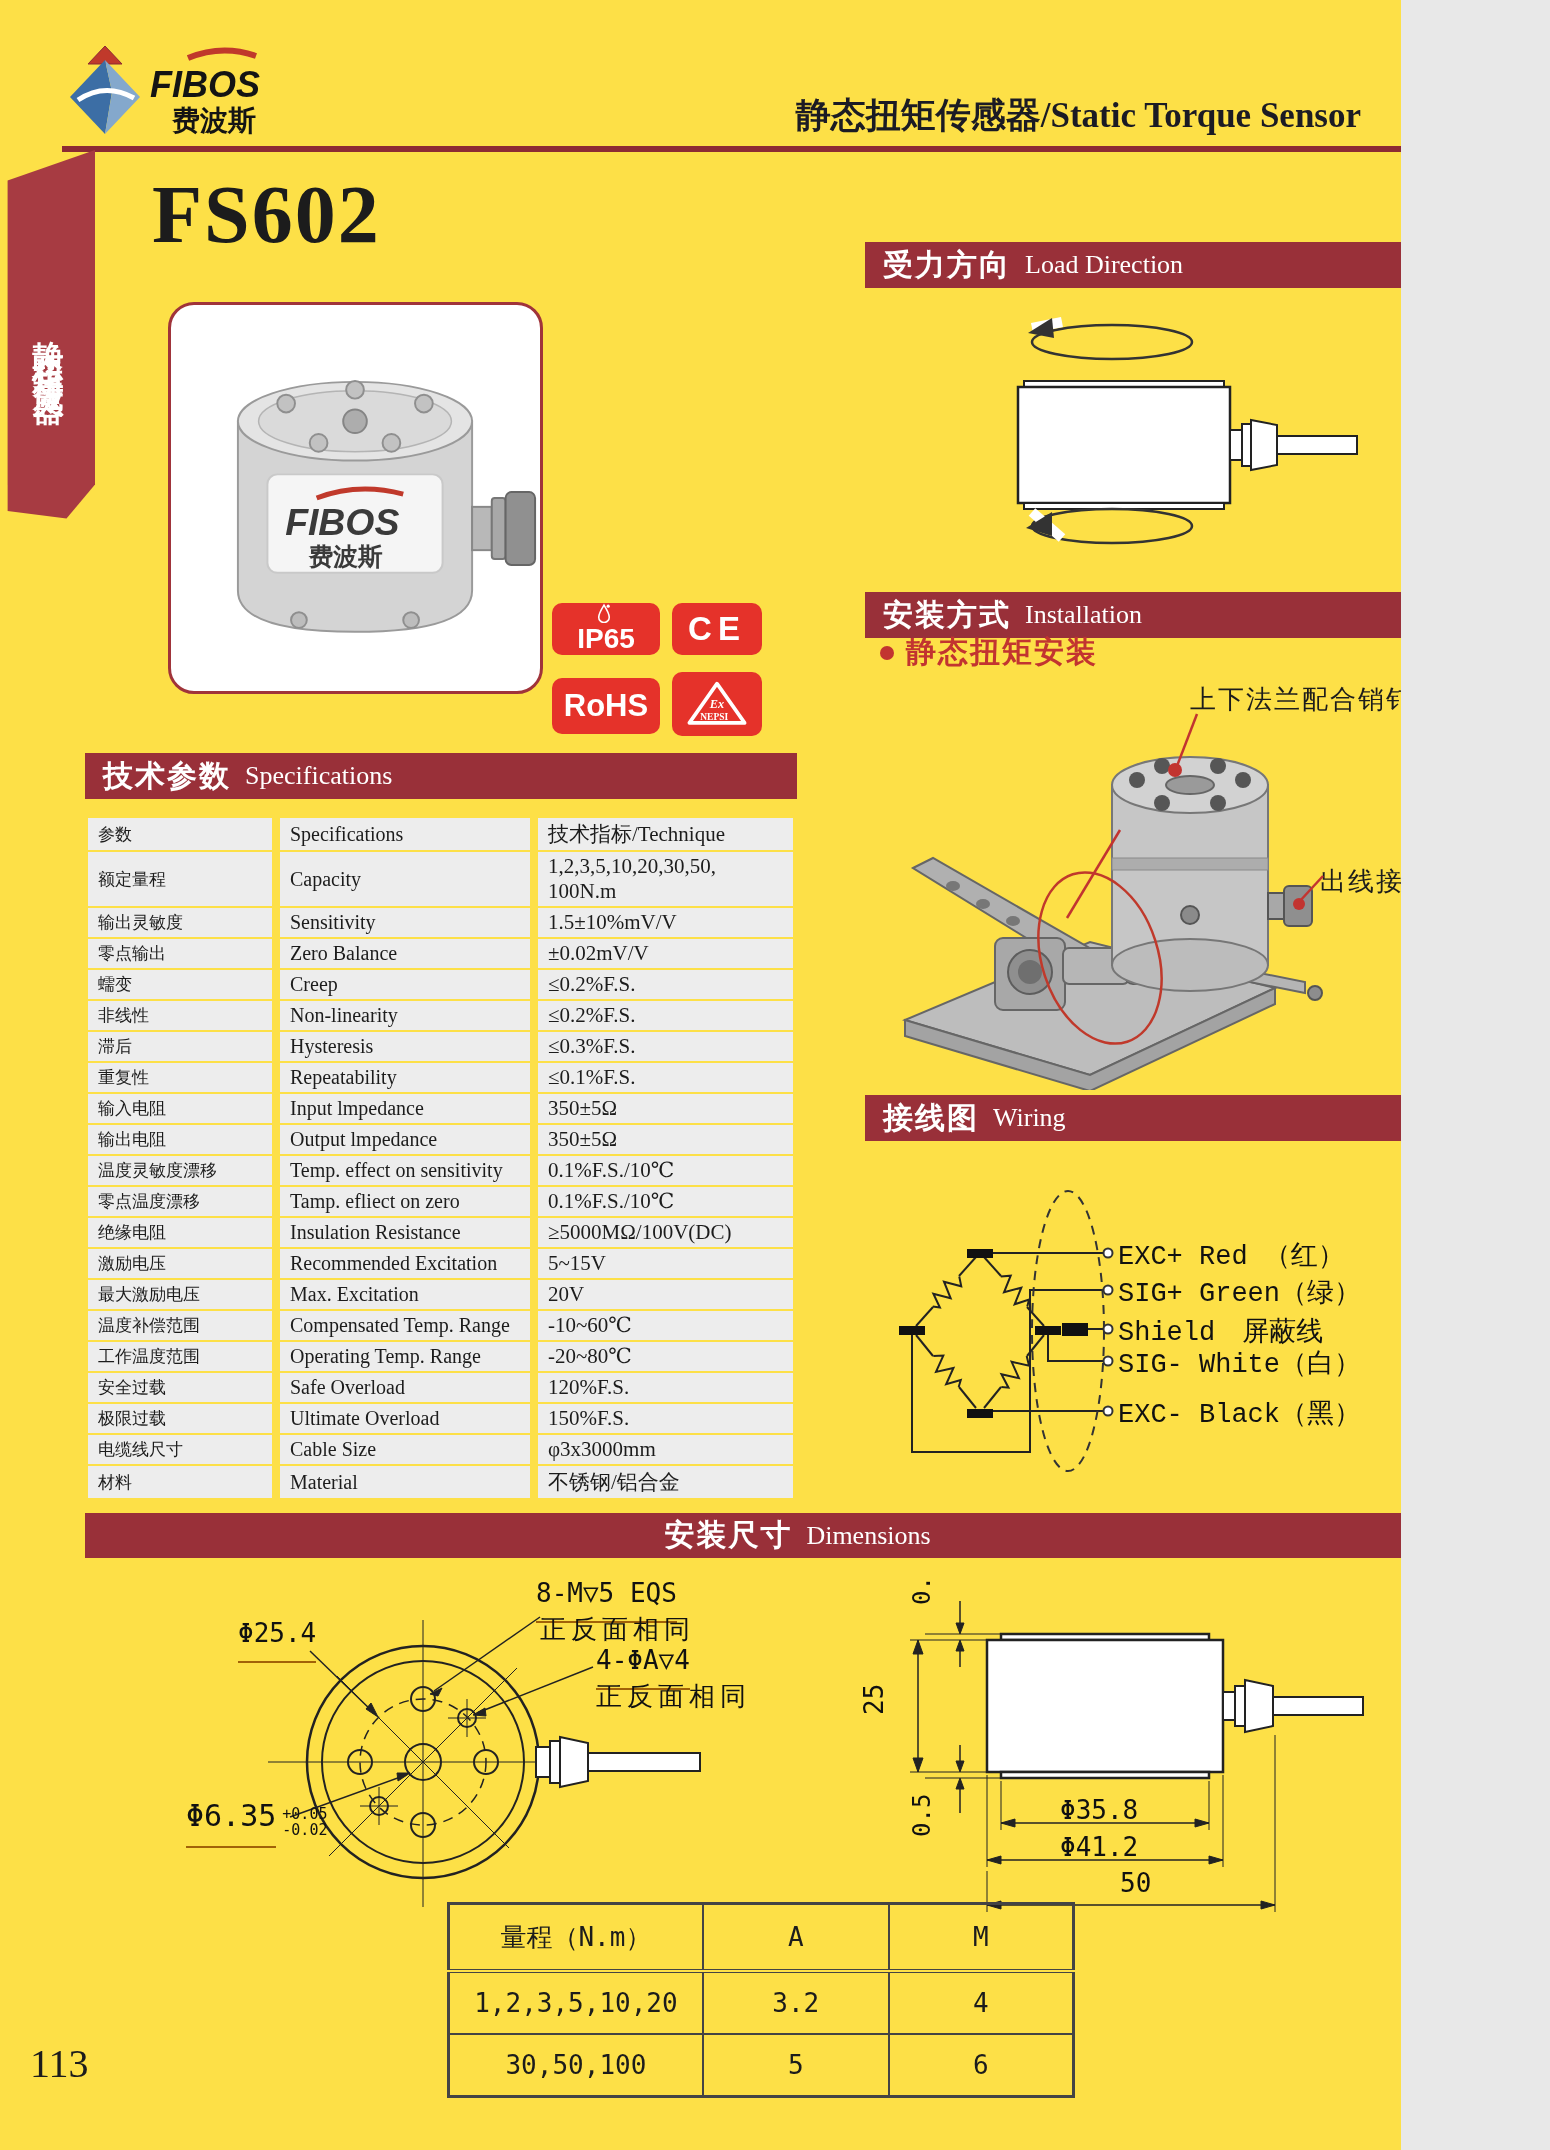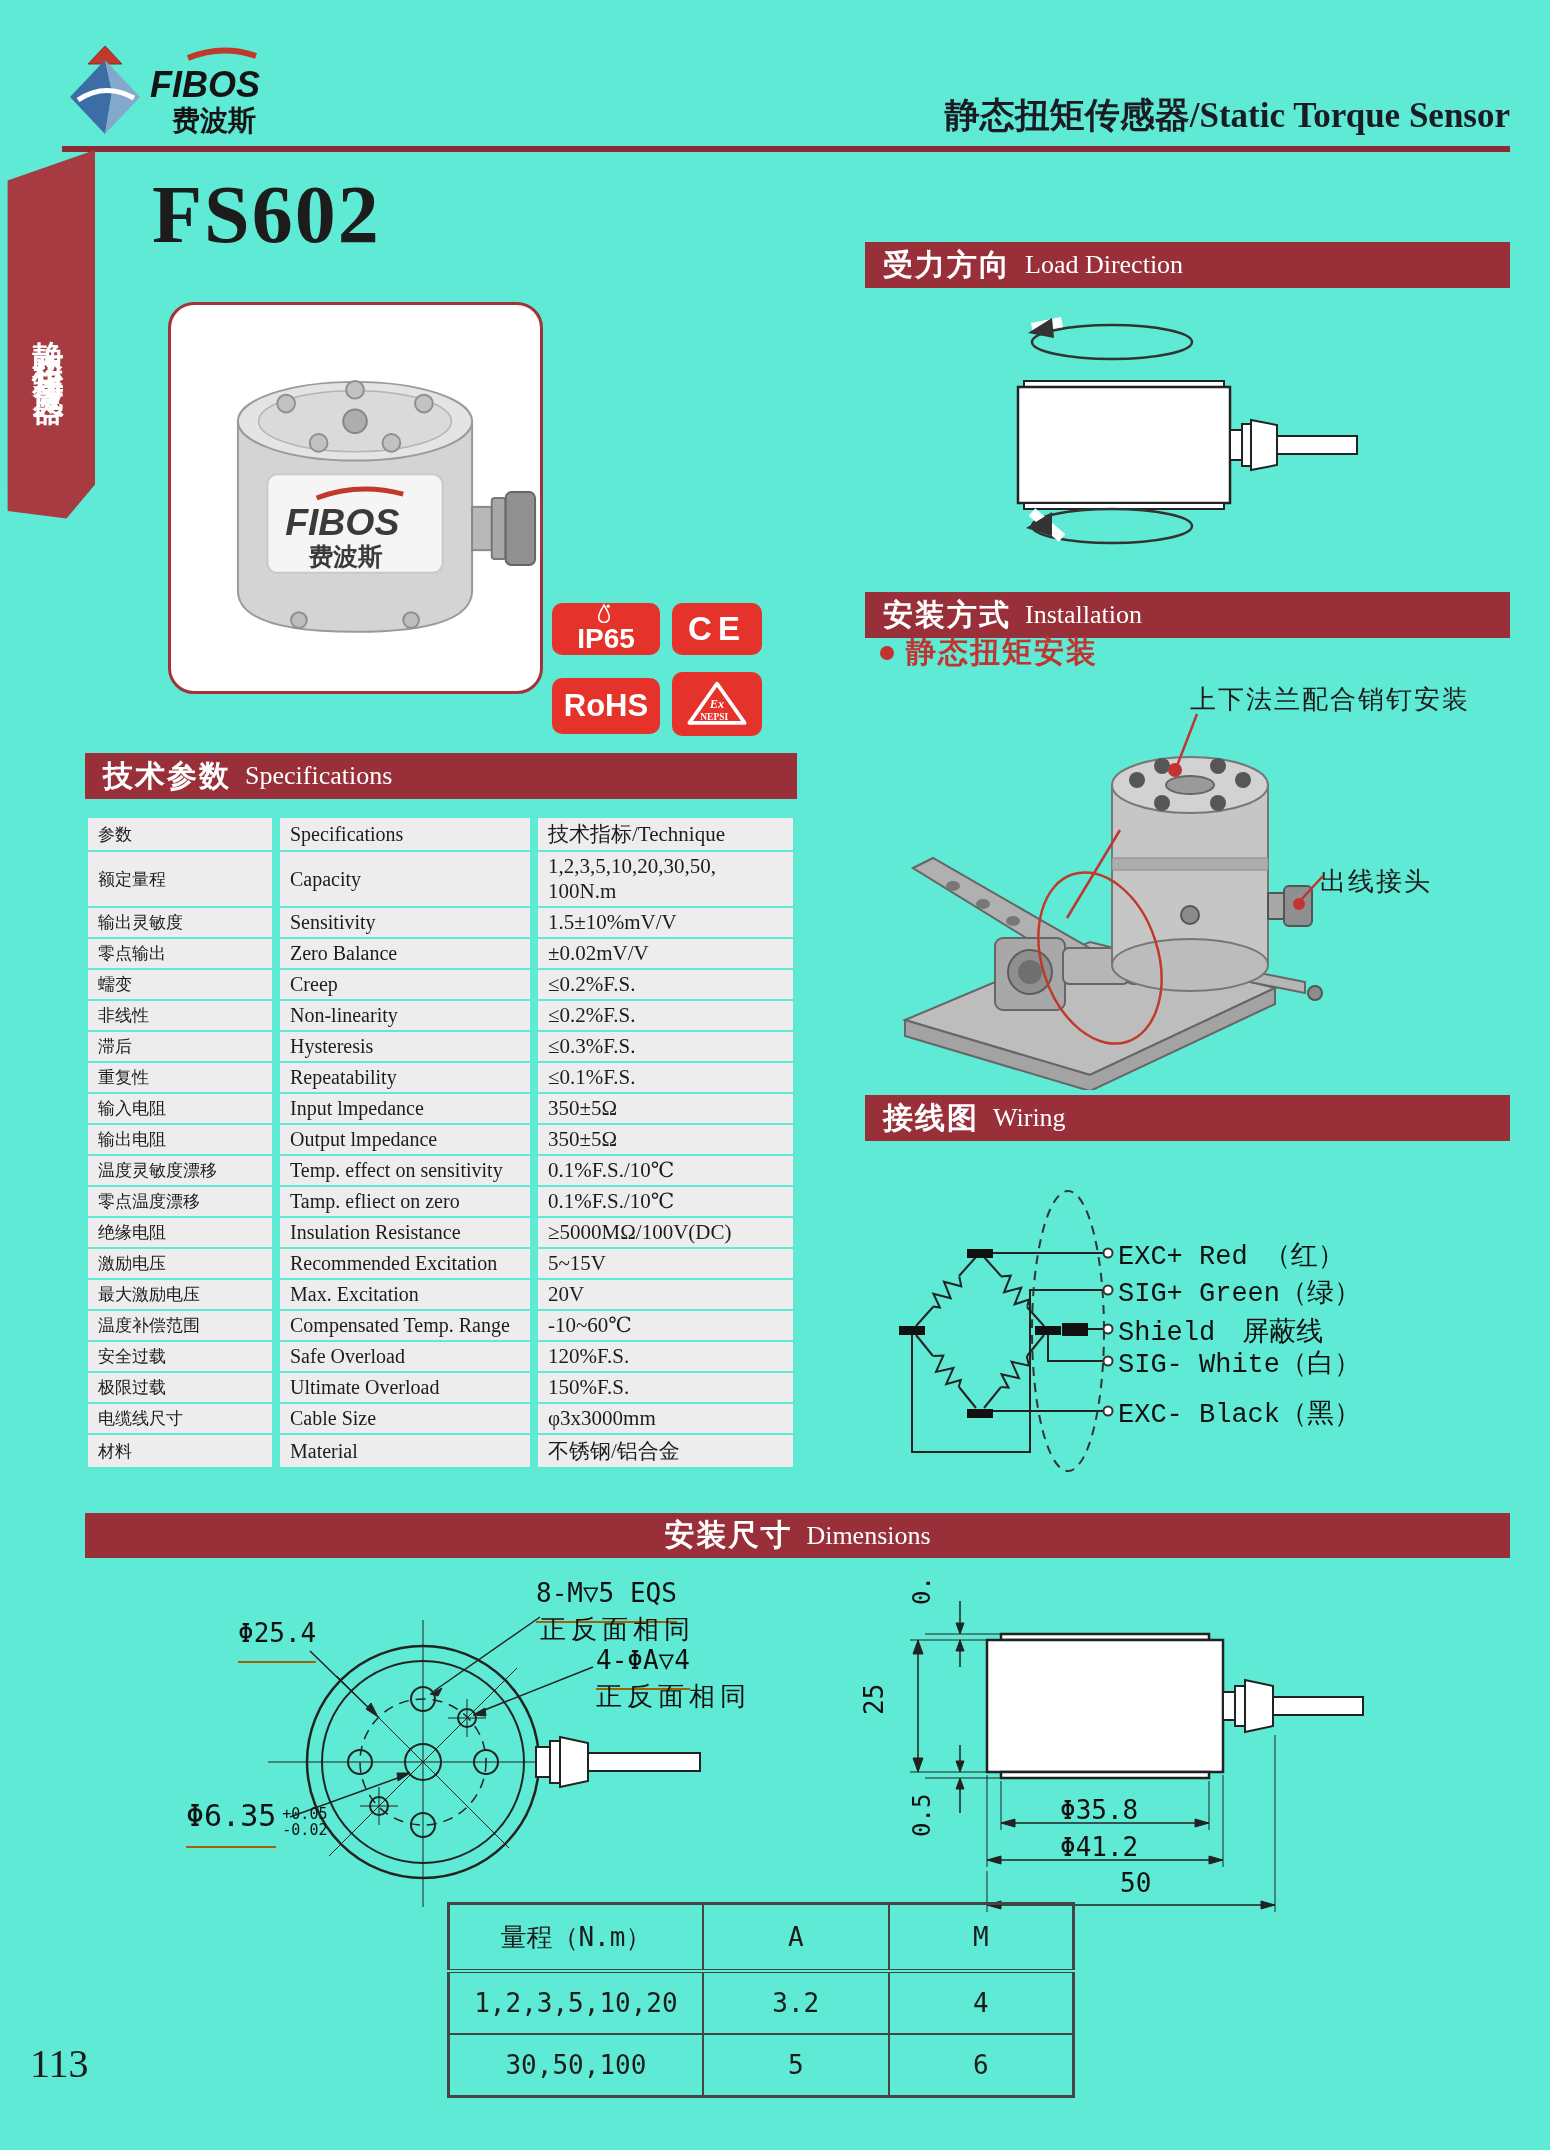--- a/index.html
+++ b/index.html
@@ -1,16 +1,16 @@
 <!DOCTYPE html>
 <html><head>
 <meta charset="utf-8">
 <style>
   html,body{margin:0;padding:0;background:#e8e8e8;}
-  #page{position:relative;width:1550px;height:2150px;background:#5eead4;overflow:hidden;
+  #page{position:relative;width:1401px;height:2150px;background:#fde047;overflow:hidden;
         font-family:"Liberation Serif","DejaVu Serif",serif;color:#1c1c1c;}
   .abs{position:absolute;}
   
   #header-title{font-size:35px;font-weight:bold;color:#1b1b24;white-space:nowrap;}
   #header-rule{background:#8c2b33;}
   
   #sidebar-ribbon{background:#a73b42;
     clip-path:polygon(8% 8%,100% 0,100% 88%,70% 97%,8% 95%);}
   #sidebar-ribbon .vtext{position:absolute;left:50%;top:52%;transform:translate(-50%,-50%);
     writing-mode:vertical-rl;color:#fff;font-size:31px;font-weight:bold;letter-spacing:9px;}
@@ -202,20 +202,25 @@
         <div class="spec-cell c0">最大激励电压</div>
         <div class="spec-cell c1">Max. Excitation</div>
         <div class="spec-cell c2">20V</div>
       </div>
       <div class="spec-row">
         <div class="spec-cell c0">温度补偿范围</div>
         <div class="spec-cell c1">Compensated Temp. Range</div>
         <div class="spec-cell c2">-10~60℃</div>
       </div>
       <div class="spec-row">
+        <div class="spec-cell c0">工作温度范围</div>
+        <div class="spec-cell c1">Operating Temp. Range</div>
+        <div class="spec-cell c2">-20~80℃</div>
+      </div>
+      <div class="spec-row">
         <div class="spec-cell c0">安全过载</div>
         <div class="spec-cell c1">Safe Overload</div>
         <div class="spec-cell c2">120%F.S.</div>
       </div>
       <div class="spec-row">
         <div class="spec-cell c0">极限过载</div>
         <div class="spec-cell c1">Ultimate Overload</div>
         <div class="spec-cell c2">150%F.S.</div>
       </div>
       <div class="spec-row">

